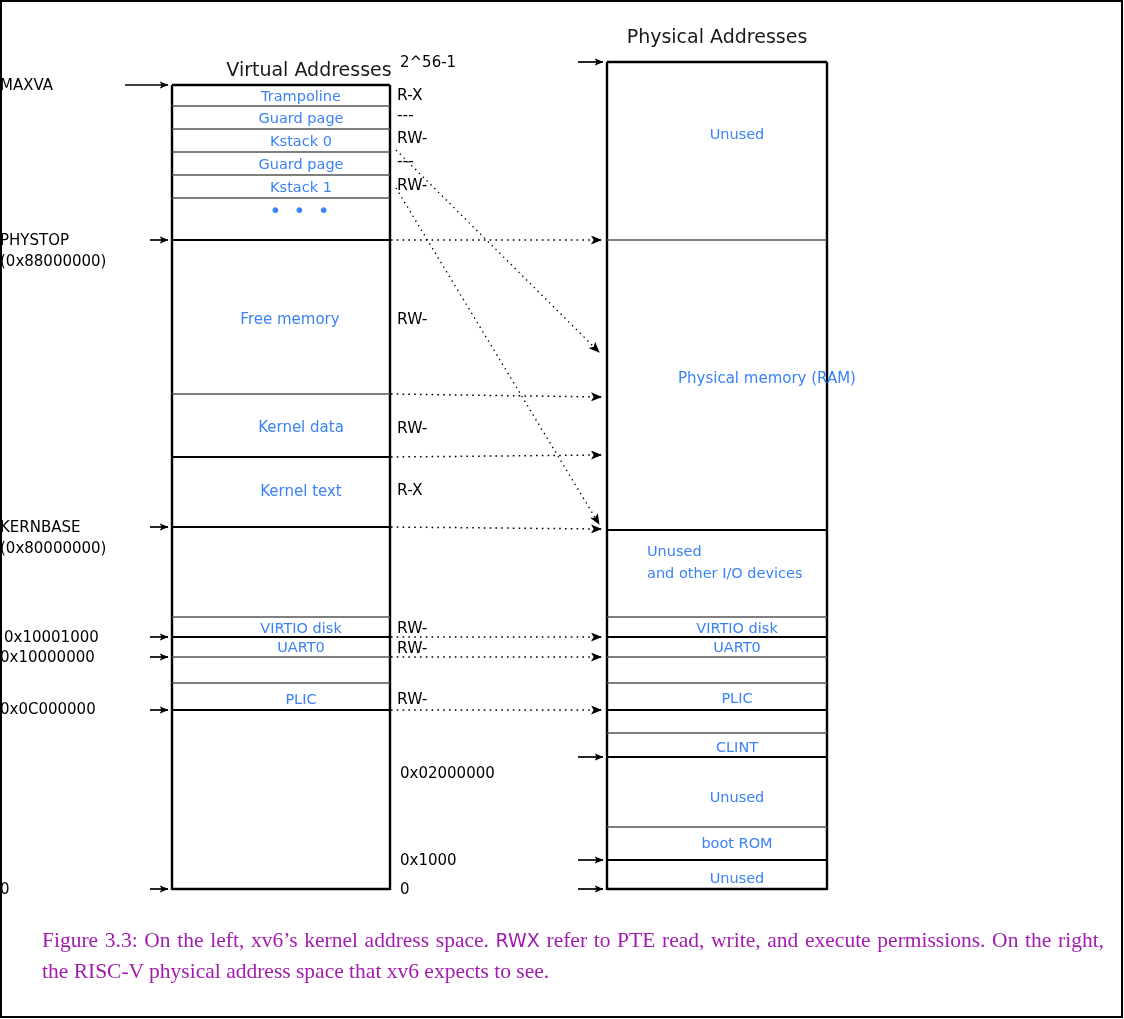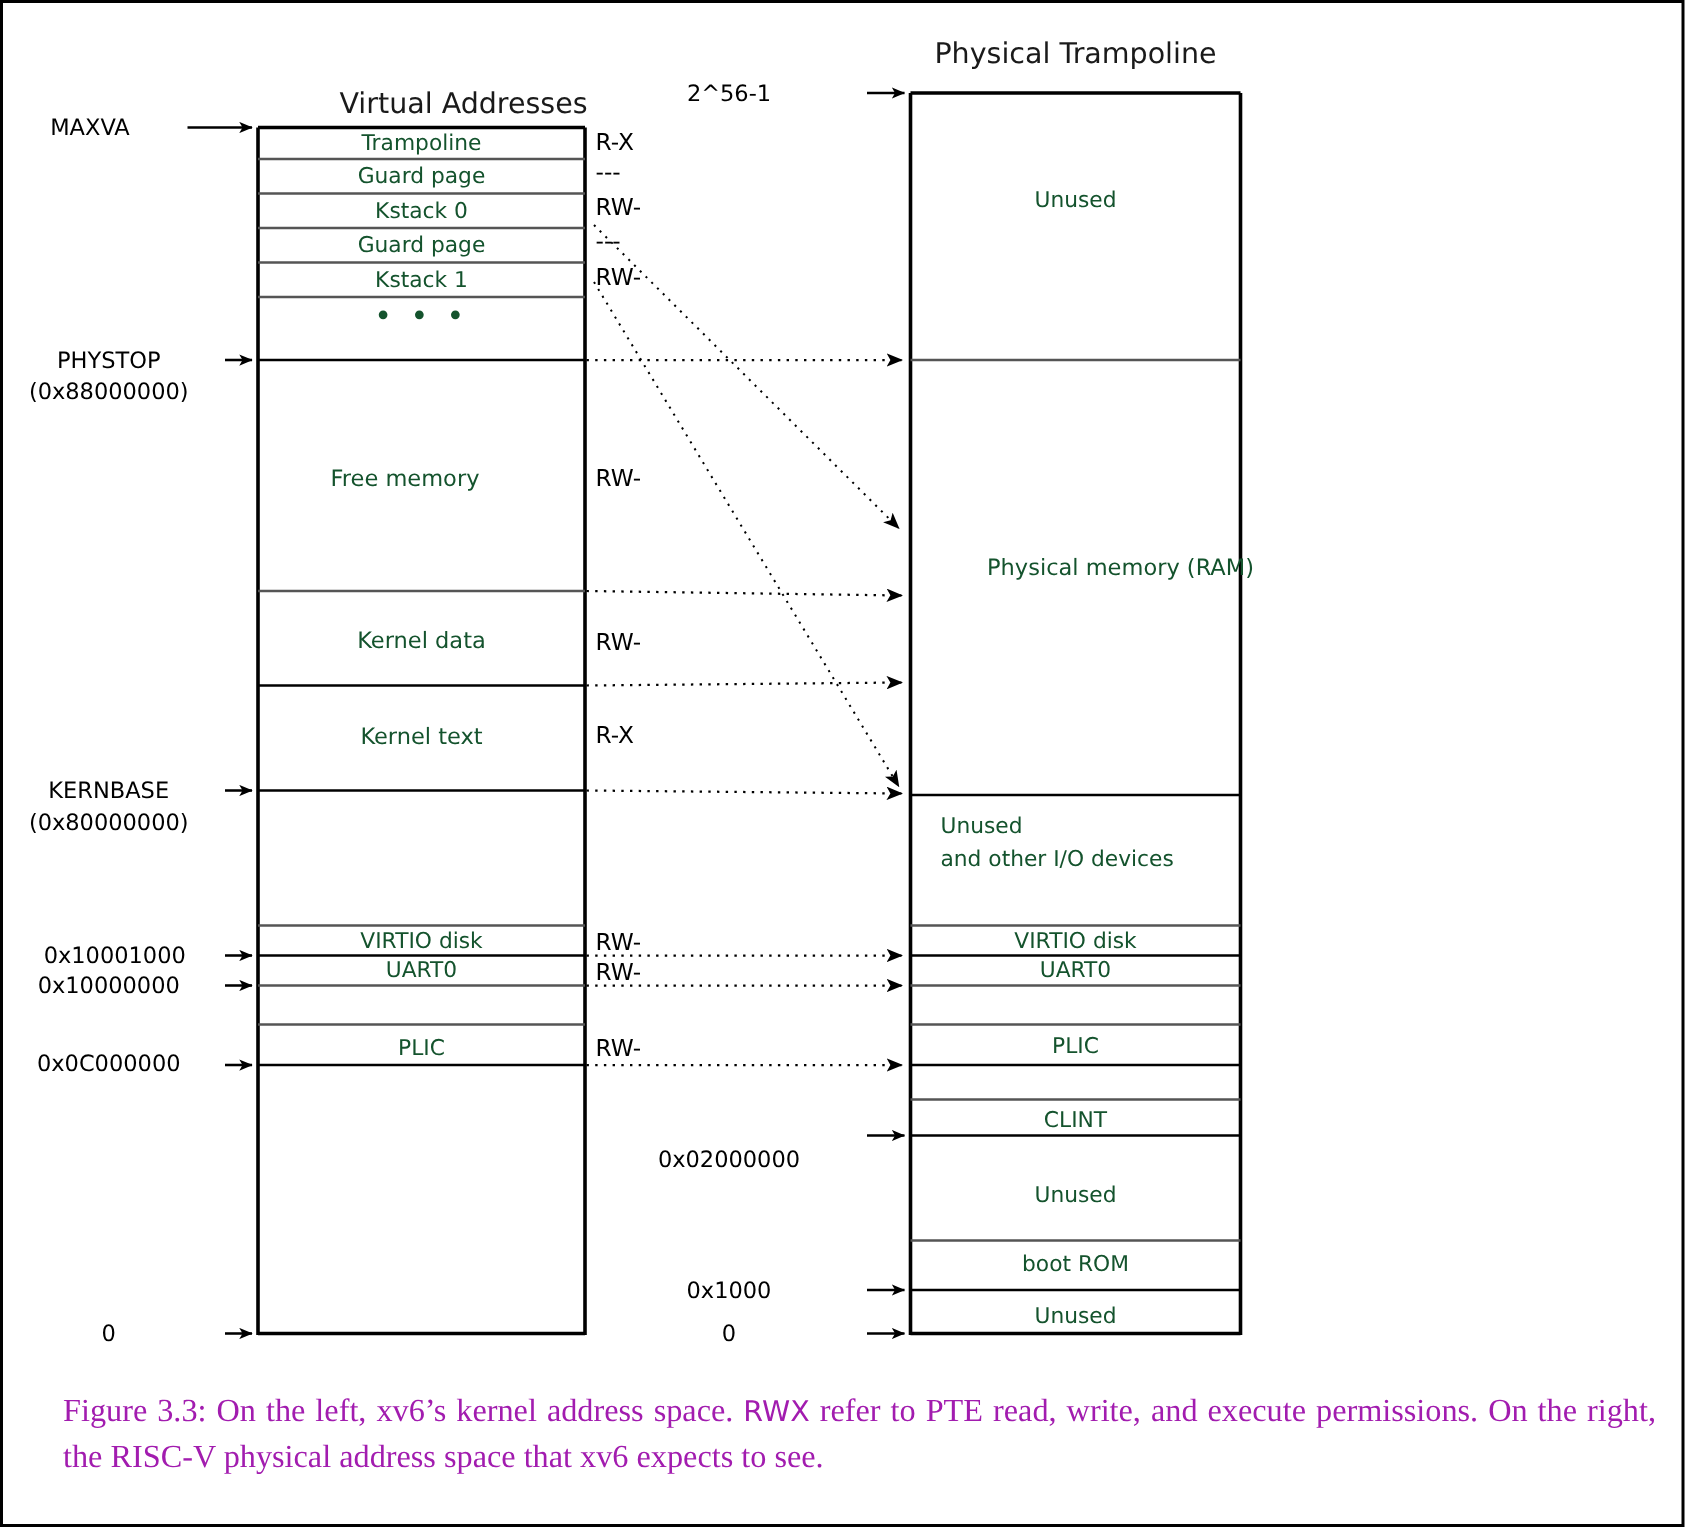--- a/index.html
+++ b/index.html
@@ -14,27 +14,28 @@
   }
   #fig{
     position:absolute;left:0;top:0;width:1124px;height:1019px;
   }
   svg{position:absolute;left:0;top:0;}
 
   .hdr{
     position:absolute;font-size:19px;color:#1a1a1a;white-space:nowrap;
   }
   .boxlabel{
-    position:absolute;text-align:center;font-size:14.5px;color:#14532d;
+    position:absolute;text-align:center;font-size:14.5px;color:#3b82f6;
     white-space:nowrap;
+    margin-left:20px;
   }
   .boxlabel.big{font-size:15px;}
   .addr{
     position:absolute;font-size:15px;color:#000;white-space:nowrap;
-    text-align:center;
+    text-align:left;
   }
   .perm{
     position:absolute;font-size:15.5px;color:#000;white-space:nowrap;
   }
   .dots{
     position:absolute;font-size:20px;letter-spacing:3px;line-height:1;
   }
   #caption{
     position:absolute;left:42px;top:925px;width:1062px;
     font-family:"Liberation Serif", serif;
@@ -135,21 +136,21 @@
       <line x1="391" y1="710" x2="601" y2="710" marker-end="url(#ah)"></line>
     </g>
 
     <g stroke="#000" stroke-width="1.35" fill="none" stroke-dasharray="1.4 4.0">
       <line x1="396" y1="150" x2="599" y2="352" marker-end="url(#ah)"></line>
       <line x1="396" y1="188" x2="599" y2="524" marker-end="url(#ah)"></line>
     </g>
   </svg>
 
   <div class="hdr" style="left:199px;top:58px;width:220px;text-align:center;">Virtual Addresses</div>
-  <div class="hdr" style="left:607px;top:25px;width:220px;text-align:center;">Physical Trampoline</div>
+  <div class="hdr" style="left:607px;top:25px;width:220px;text-align:center;">Physical Addresses</div>
 
   <div class="boxlabel" style="left:172px;top:88px;width:218px;">Trampoline</div>
   <div class="boxlabel" style="left:172px;top:110px;width:218px;">Guard page</div>
   <div class="boxlabel" style="left:172px;top:133px;width:218px;">Kstack 0</div>
   <div class="boxlabel" style="left:172px;top:156px;width:218px;">Guard page</div>
   <div class="boxlabel" style="left:172px;top:179px;width:218px;">Kstack 1</div>
   <div class="boxlabel dots" style="left:172px;top:200px;width:218px;text-align:center;">• • •</div>
   <div class="boxlabel big" style="left:172px;top:310px;width:196px;">Free memory</div>
   <div class="boxlabel big" style="left:172px;top:418px;width:218px;">Kernel data</div>
   <div class="boxlabel big" style="left:172px;top:482px;width:218px;">Kernel text</div>

